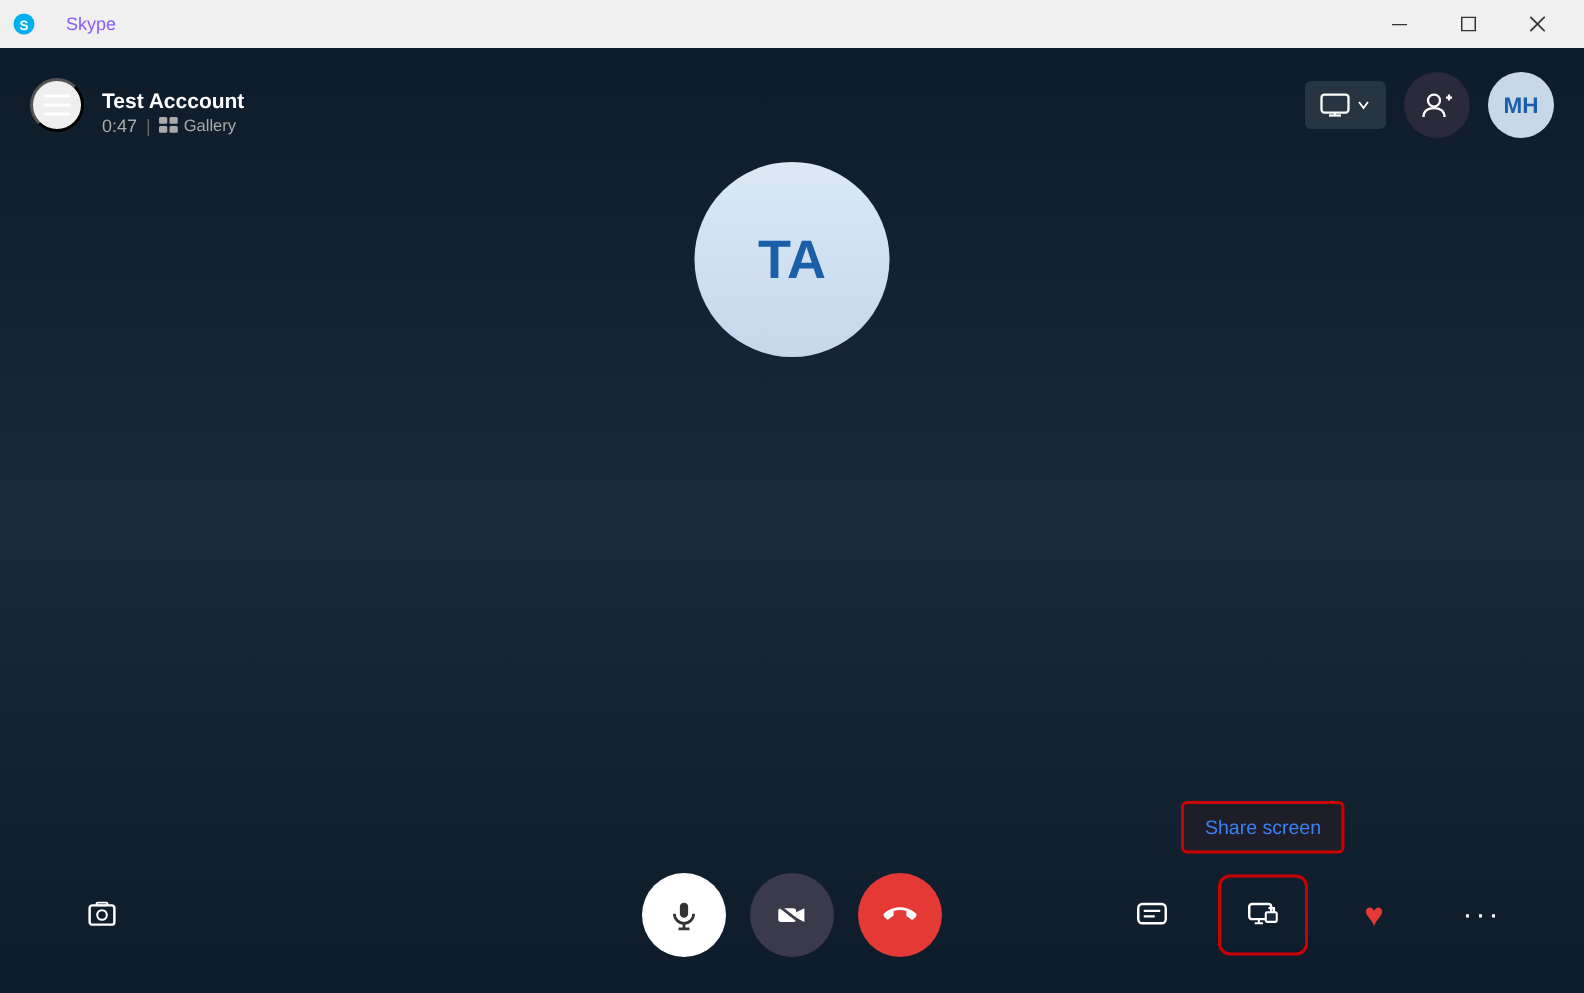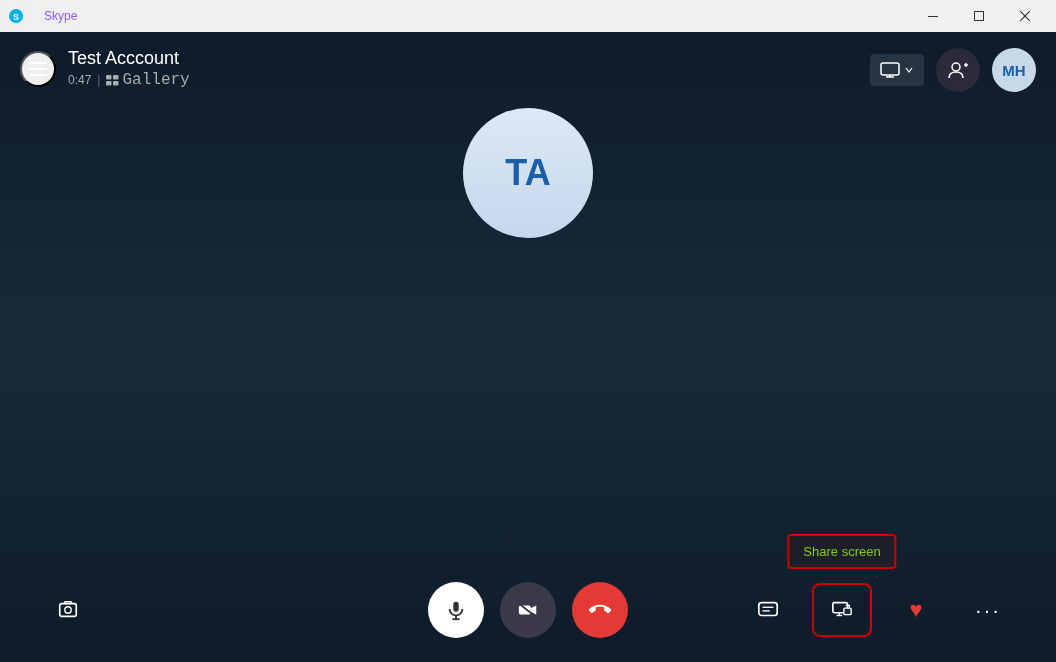--- a/index.html
+++ b/index.html
@@ -102,45 +102,45 @@
       background: white;
       border-radius: 1px;
     }
 
     .call-info {
       display: flex;
       flex-direction: column;
     }
 
     .call-title {
-      font-size: 18px;
-      font-weight: 400;
-      color: white;
+      font-size: 14px;
+      font-weight: 700;
+      color: white;
+      margin-top: 11px;
     }
 
     .call-meta {
       font-size: 12px;
       color: #aaa;
       display: flex;
       align-items: center;
       gap: 6px;
       margin-top: 2px;
     }
 
     .call-meta-separator {
       color: #666;
     }
 
     .gallery-icon-small {
       display: inline-flex;
-      align-items: center;
+      align-items: flex-start;
       gap: 3px;
       color: #aaa;
-      font-size: 16px;
-      font-family: Liberation Mono, monospace;
+      font-size: 11px;
     }
 
     .top-bar-right {
       display: flex;
       align-items: center;
       gap: 12px;
     }
 
     .screen-share-top-btn {
       display: flex;
@@ -271,21 +271,21 @@
       flex-direction: column;
       align-items: center;
     }
 
     .share-screen-tooltip {
       position: absolute;
       bottom: 68px;
       left: 50%;
       transform: translateX(-50%);
       background: rgba(30, 30, 40, 0.92);
-      color: #84cc16;
+      color: #3b82f6;
       padding: 8px 14px;
       border-radius: 4px;
       font-size: 13px;
       white-space: nowrap;
       border: 2px solid #cc0000;
     }
 
     .share-screen-btn-highlighted {
       border: 2px solid #cc0000 !important;
     }

